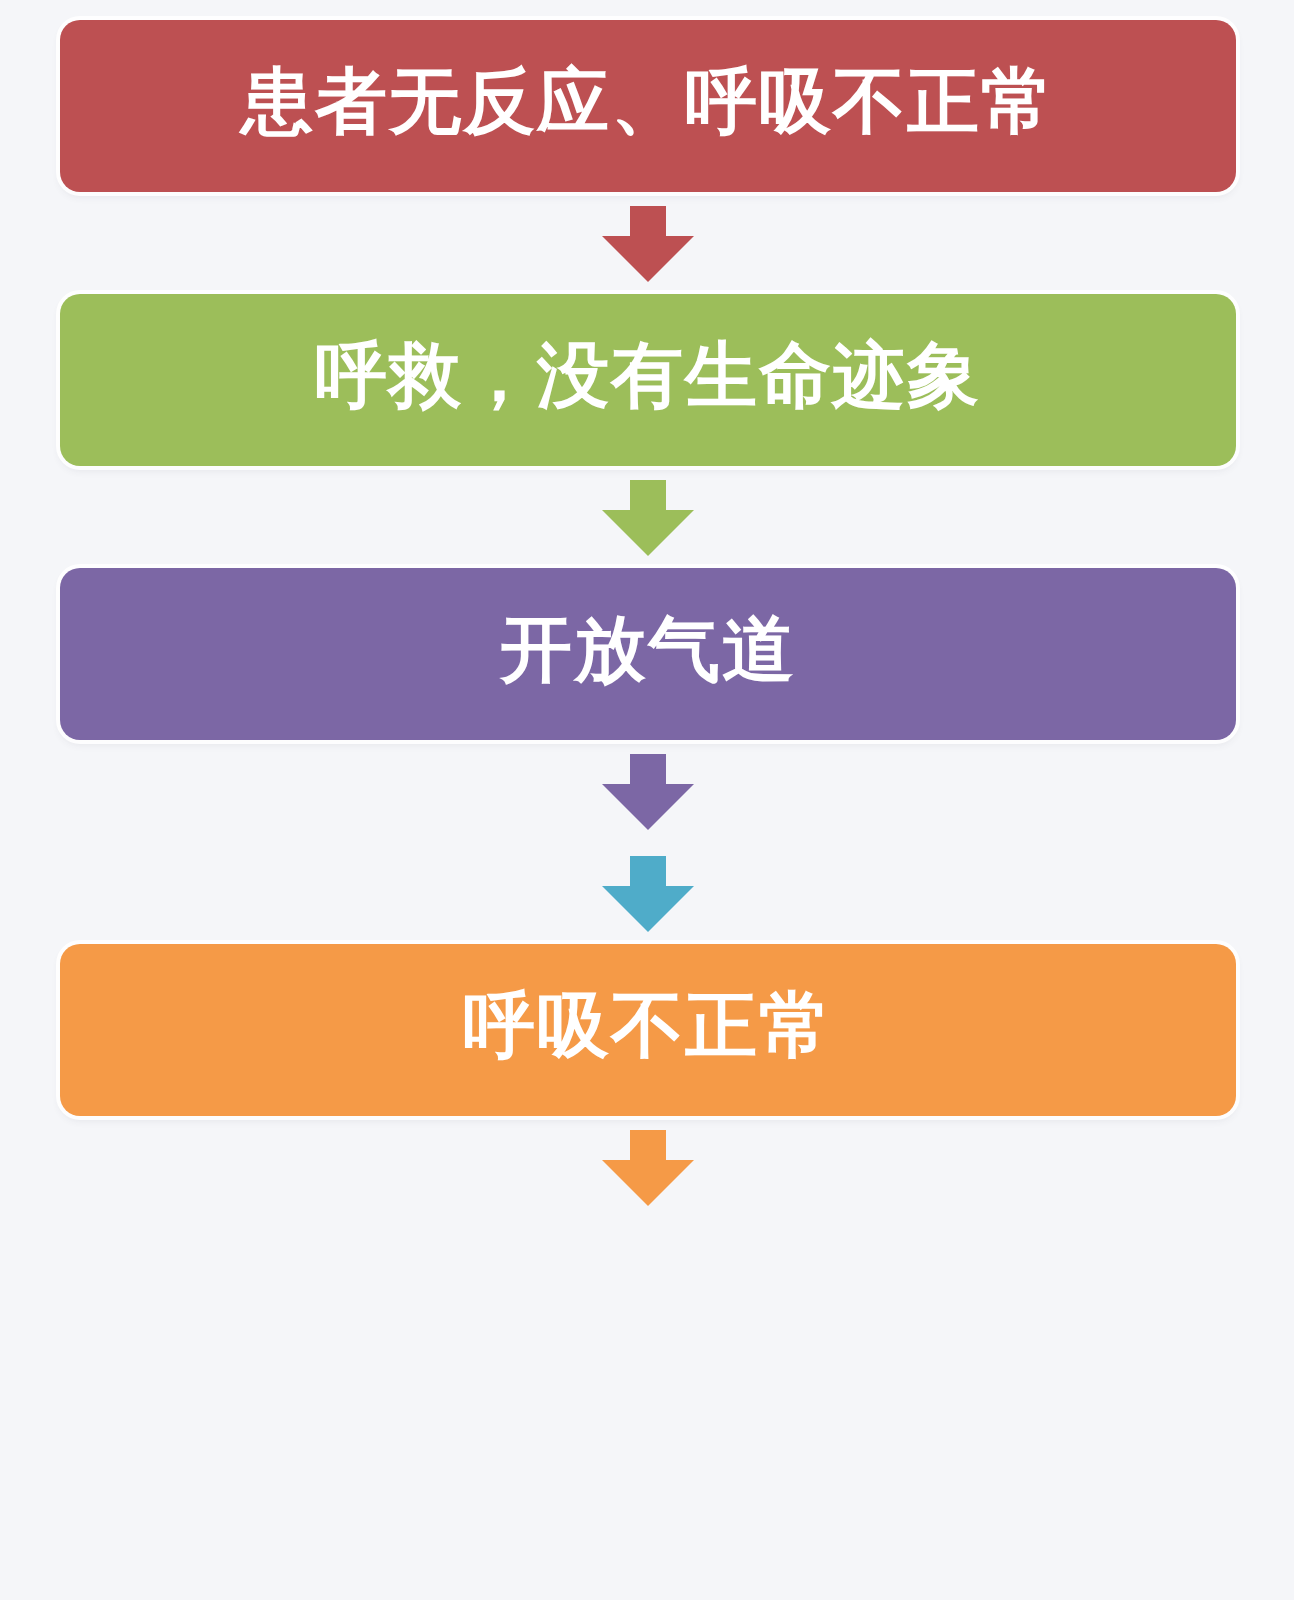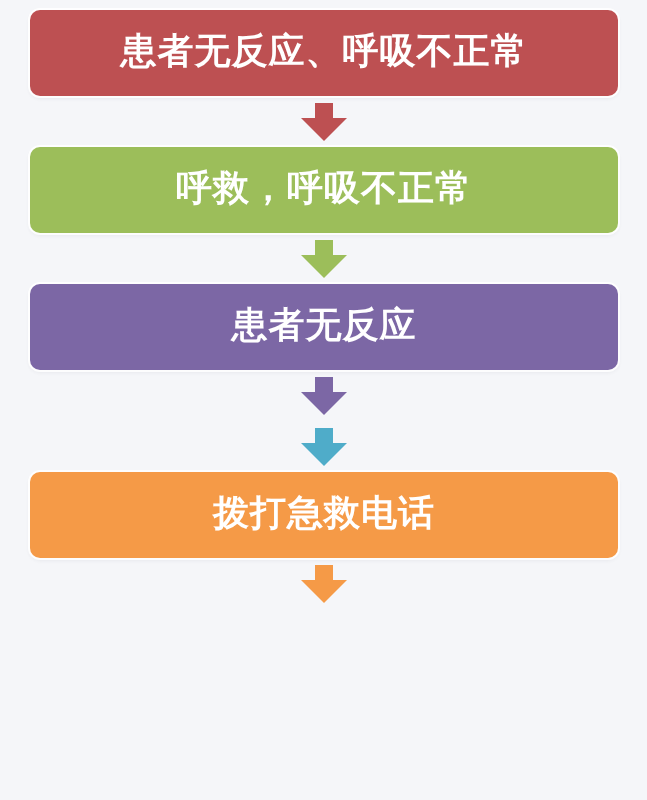--- a/index.html
+++ b/index.html
@@ -64,48 +64,48 @@
       <span class="step-label">患者无反应、呼吸不正常</span>
     </div>
 
     <div class="arrow-zone">
       <svg width="46" height="38" viewBox="0 0 46 38">
         <polygon points="14,0 32,0 32,15 46,15 23,38 0,15 14,15" fill="#BD5052"></polygon>
       </svg>
     </div>
 
     <div class="step-box" style="background: rgb(156, 190, 90);">
-      <span class="step-label">呼救，呼吸不正常</span>
+      <span class="step-label">呼救，没有生命迹象</span>
     </div>
 
     <div class="arrow-zone">
       <svg width="46" height="38" viewBox="0 0 46 38">
         <polygon points="14,0 32,0 32,15 46,15 23,38 0,15 14,15" fill="#9CBE5A"></polygon>
       </svg>
     </div>
 
     <div class="step-box" style="background: rgb(124, 103, 165);">
-      <span class="step-label">患者无反应</span>
+      <span class="step-label">开放气道</span>
     </div>
 
     <div class="arrow-zone">
       <svg width="46" height="38" viewBox="0 0 46 38">
         <polygon points="14,0 32,0 32,15 46,15 23,38 0,15 14,15" fill="#7C67A5"></polygon>
       </svg>
     </div>
 
 
     <div class="arrow-zone">
       <svg width="46" height="38" viewBox="0 0 46 38">
         <polygon points="14,0 32,0 32,15 46,15 23,38 0,15 14,15" fill="#4FACC9"></polygon>
       </svg>
     </div>
 
     <div class="step-box" style="background: rgb(245, 154, 71);">
-      <span class="step-label">拨打急救电话</span>
+      <span class="step-label">呼吸不正常</span>
     </div>
 
     <div class="arrow-zone">
       <svg width="46" height="38" viewBox="0 0 46 38">
         <polygon points="14,0 32,0 32,15 46,15 23,38 0,15 14,15" fill="#F59A47"></polygon>
       </svg>
     </div>
 
 
   </div>

